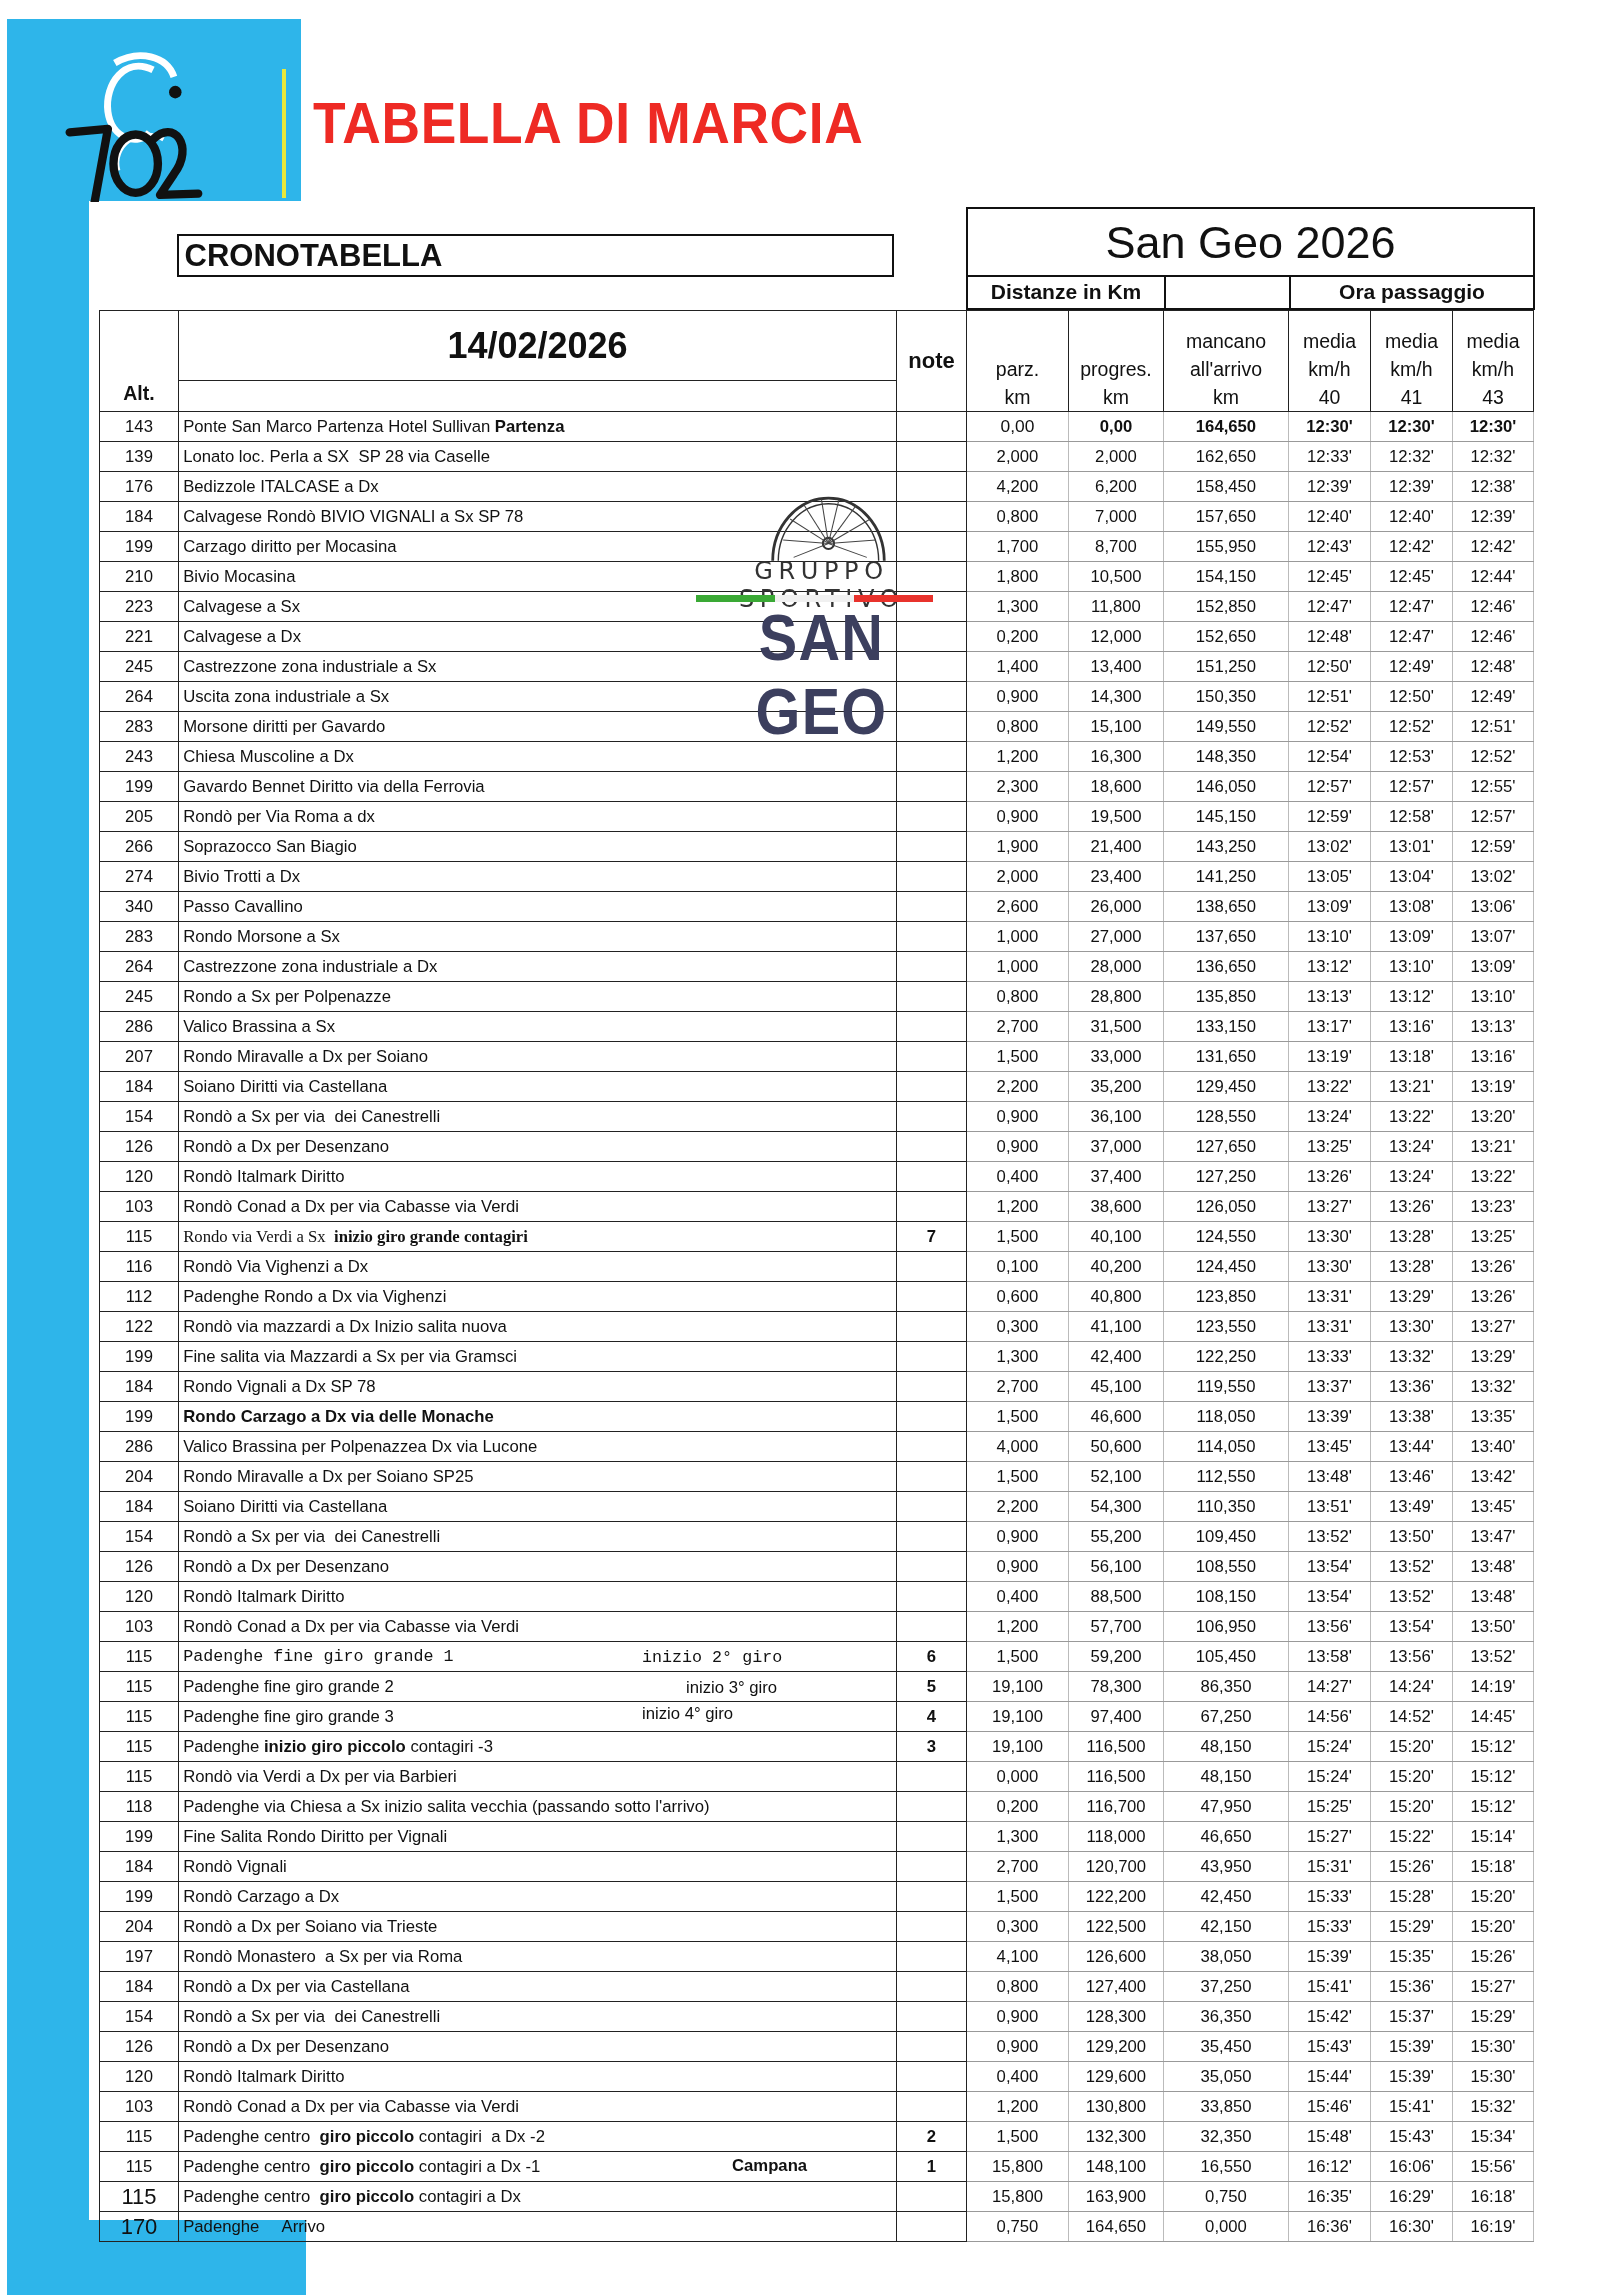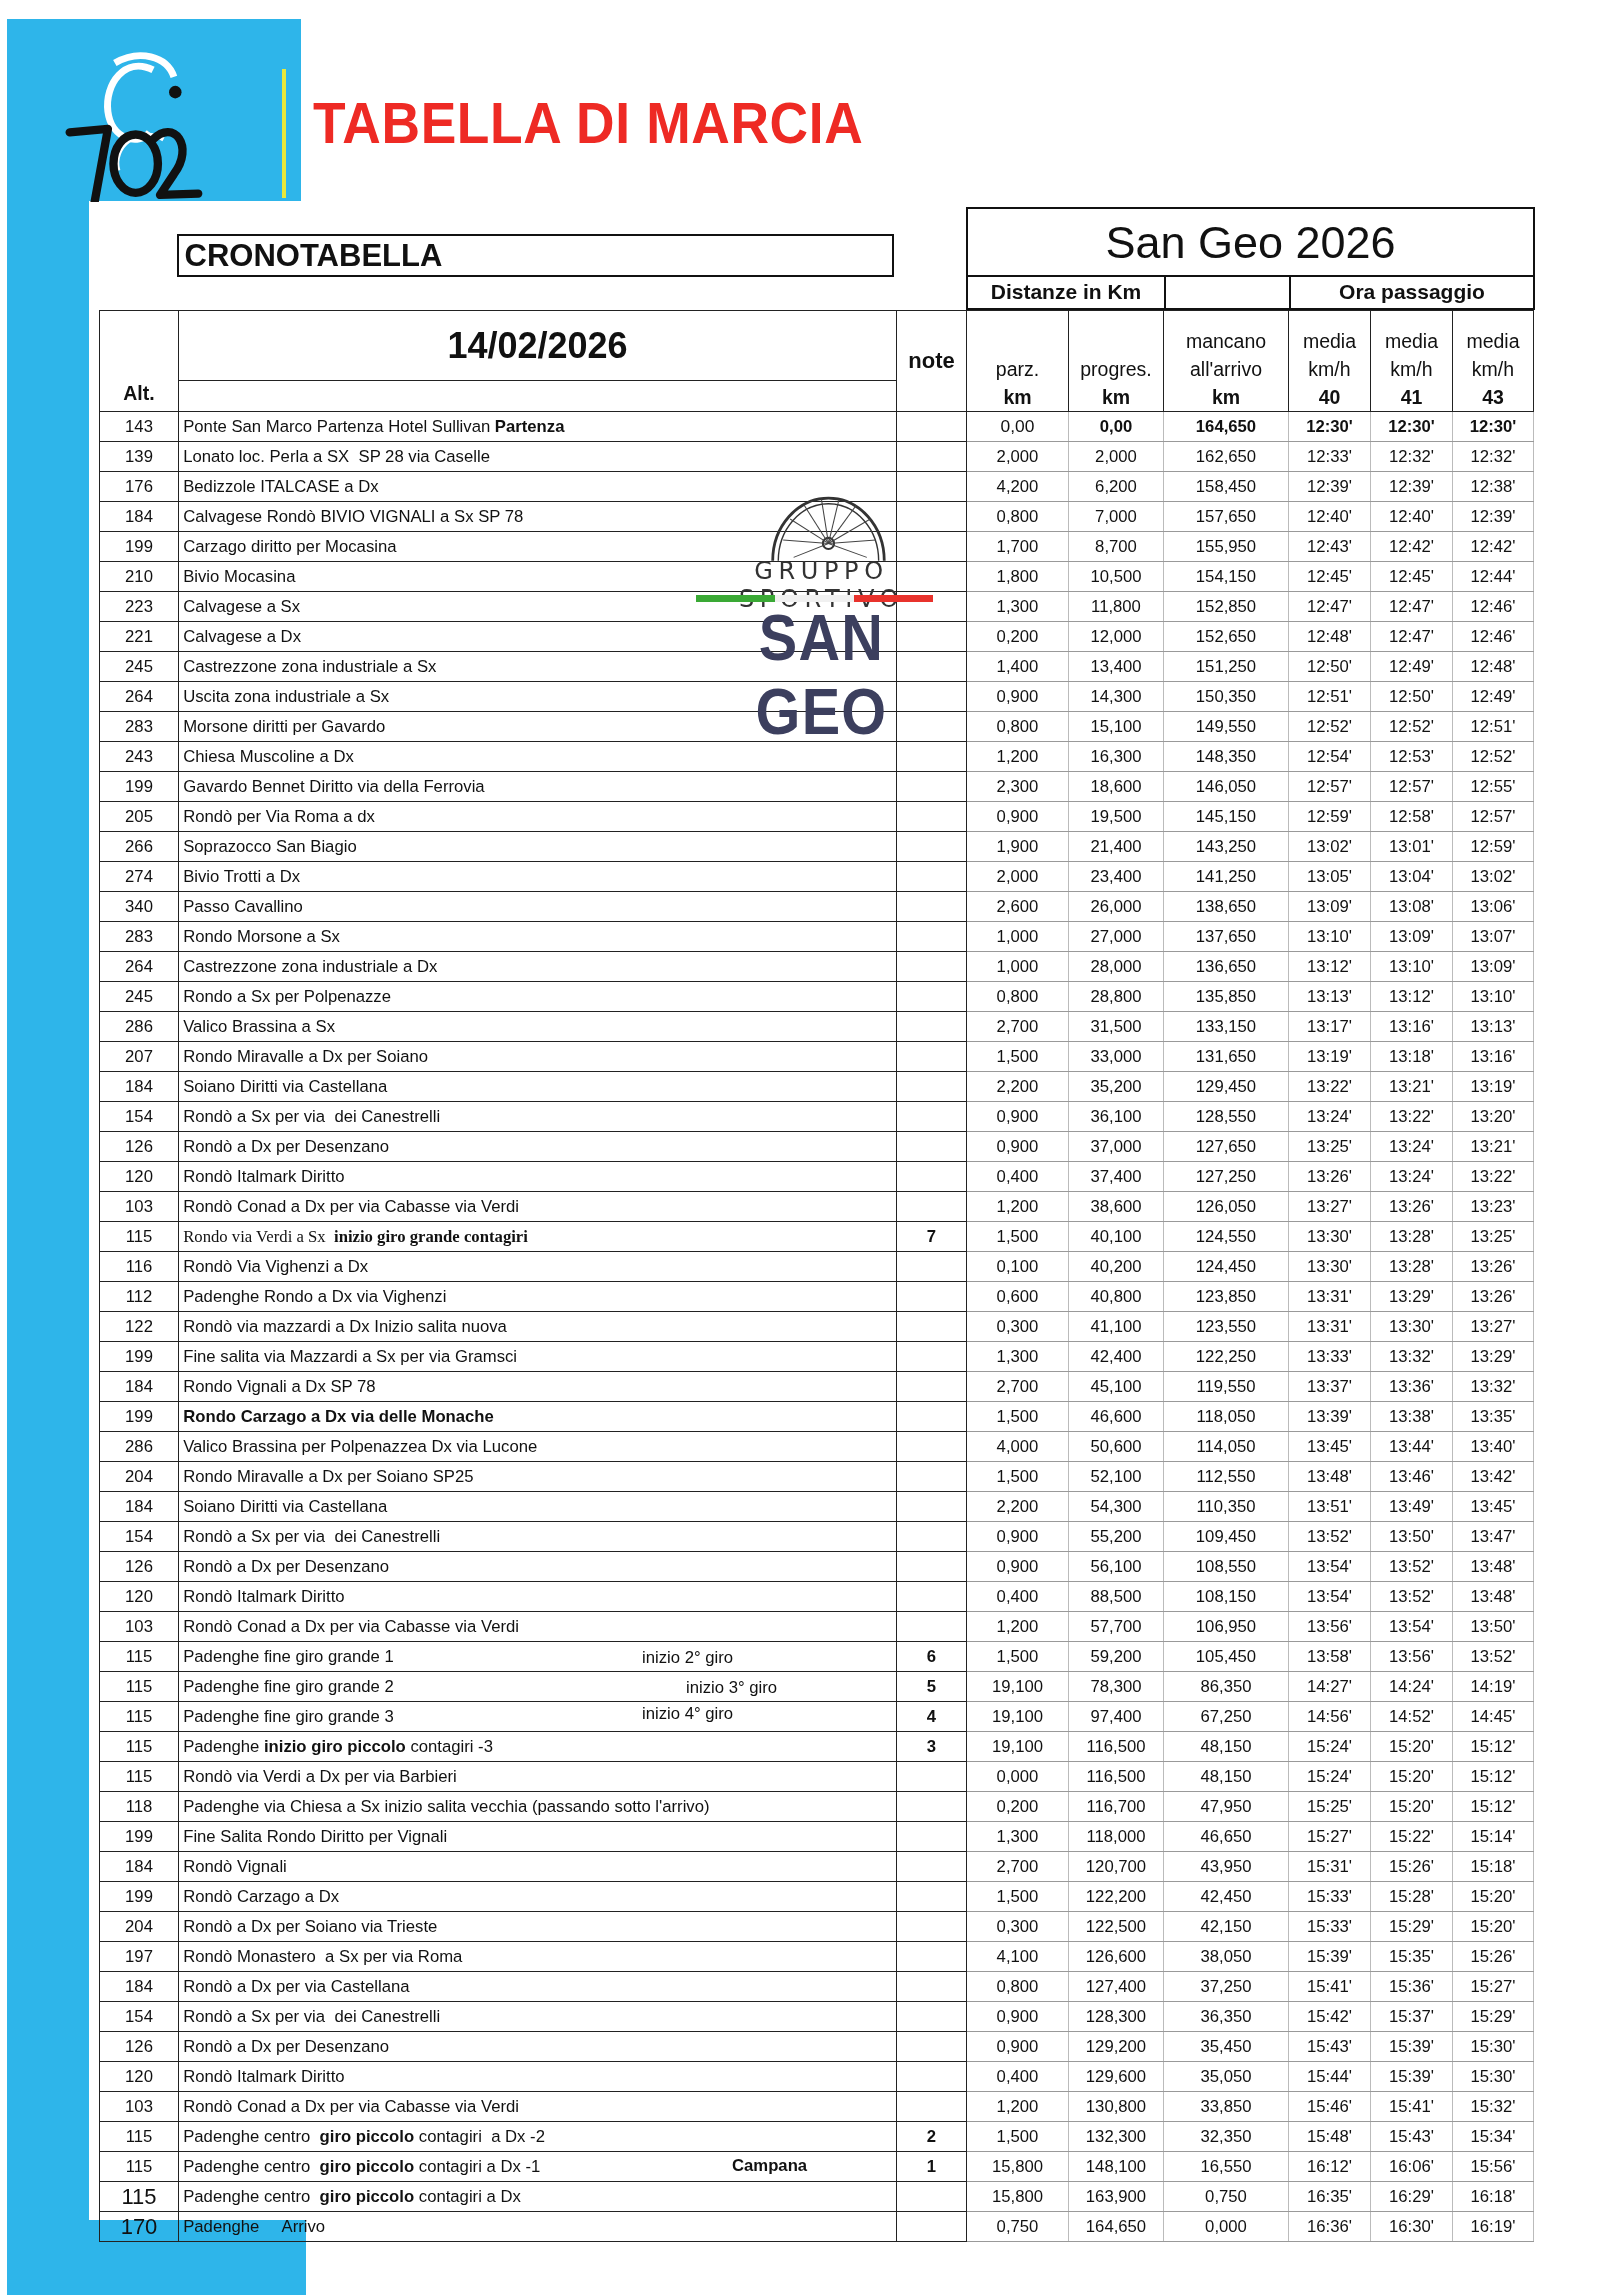--- a/index.html
+++ b/index.html
@@ -17,21 +17,21 @@
   .dist-row { position:absolute; left:966px; top:275px; width:569px; height:35px; border:2.1px solid #111;
               border-top:none; box-sizing:border-box; display:flex; font-weight:bold; font-size:21px; }
   .dist-row > div { display:flex; align-items:center; justify-content:center; box-sizing:border-box; }
   table.main { position:absolute; left:99px; top:310px; border-collapse:collapse; table-layout:fixed; }
   table.main td, table.main th { border:1.4px solid #222; padding:0; box-sizing:border-box; overflow:hidden; white-space:nowrap; }
   table.main th { font-weight:normal; }
   .h-alt { font-weight:bold !important; font-size:19.5px; vertical-align:bottom; text-align:center; padding-bottom:5.6px !important; }
   .h-date { font-size:36px; font-weight:bold !important; text-align:center; }
   .h-note { font-size:22px; font-weight:bold !important; text-align:center; }
   .h-num { font-size:19.5px; text-align:center; line-height:28px; vertical-align:bottom; }
-  .h-num b { font-weight:bold; }
+  .h-num b { font-weight:normal; }
   tr.row td { height:30px; font-size:16.7px; }
   td.alt { text-align:center; font-size:17.4px; }
   td.desc { padding-left:4.2px !important; font-size:16.7px; }
   td.note { text-align:center; font-weight:bold; font-size:18px; }
   td.num { text-align:center; font-size:17.4px; border-left:0.7px solid #bbb !important; border-right:0.7px solid #bbb !important; border-top:0.7px solid #999 !important; border-bottom:0.7px solid #999 !important; }
   td.parz { font-size:21px; }
   td.bold { font-weight:bold; }
   .watermark { position:absolute; left:696px; top:491px; width:251px; height:181px; pointer-events:none; }
   .wm-text1 { position:absolute; left:0; top:66px; width:251px; text-align:center; font-size:24px; letter-spacing:5.6px; color:#333; font-family:"DejaVu Sans", sans-serif; }
   .wm-flag { position:absolute; left:0; top:104px; width:237px; height:7px; display:flex; }
@@ -566,21 +566,21 @@
         <td class="note"></td>
         <td class="num parz">1,200</td>
         <td class="num">57,700</td>
         <td class="num">106,950</td>
         <td class="num">13:56'</td>
         <td class="num">13:54'</td>
         <td class="num">13:50'</td>
       </tr>
       <tr class="row">
         <td class="alt">115</td>
-        <td class="desc" style="position: relative;"><span style="white-space: pre;">Padenghe fine giro grande 1</span><span style="position: absolute; left: 463px; top: 5.6px;">inizio 2° giro</span></td>
+        <td class="desc" style="position: relative; font-family: Liberation Mono, monospace;"><span style="white-space: pre;">Padenghe fine giro grande 1</span><span style="position: absolute; left: 463px; top: 5.6px;">inizio 2° giro</span></td>
         <td class="note">6</td>
         <td class="num parz">1,500</td>
         <td class="num">59,200</td>
         <td class="num">105,450</td>
         <td class="num">13:58'</td>
         <td class="num">13:56'</td>
         <td class="num">13:52'</td>
       </tr>
       <tr class="row">
         <td class="alt">115</td>

